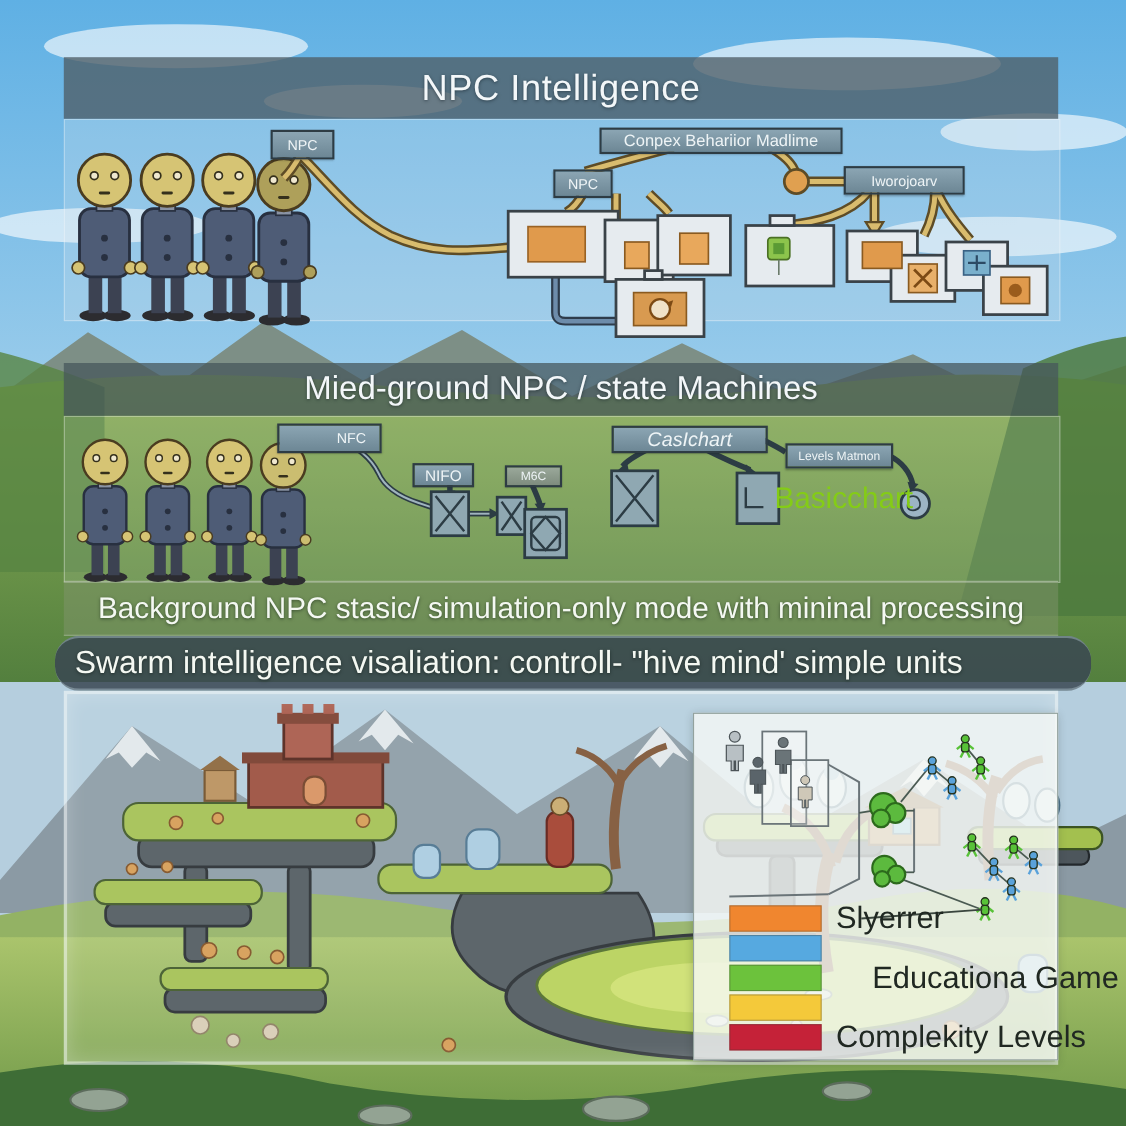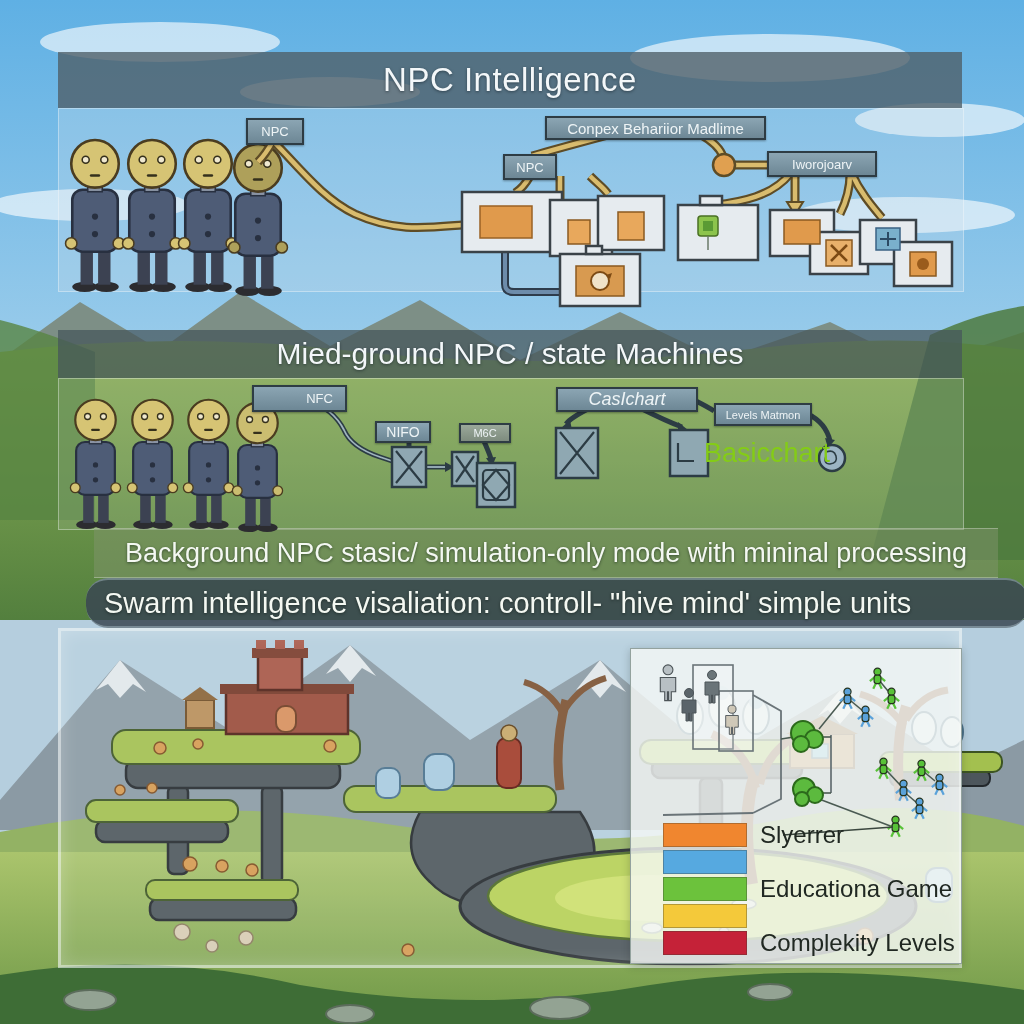--- a/index.html
+++ b/index.html
@@ -9,42 +9,42 @@
   svg{display:block;}
   
   .wash{position:absolute;background:rgba(208,224,235,.26);
         border:1px solid rgba(255,255,255,.35);}
   .titlebar{position:absolute;display:flex;align-items:center;justify-content:center;
             background:rgba(78,93,102,.78);color:#f3f7f9;
             text-shadow:0 1px 3px rgba(10,20,26,.5);}
   .t-main{font-size:33px;letter-spacing:.5px;}
   .t-mid{font-size:30px;}
   .bar{position:absolute;display:flex;align-items:center;color:#f4f8f2;
-       text-shadow:0 1px 3px rgba(10,20,14,.55);margin-left:36px;}
+       text-shadow:0 1px 3px rgba(10,20,14,.55);}
   .bar3{background:rgba(128,148,108,.50);justify-content:center;font-size:27px;
         border-top:1px solid rgba(255,255,255,.3);border-bottom:1px solid rgba(255,255,255,.3);}
   .bar4{background:rgba(58,70,82,.85);font-size:29px;padding-left:18px;
         border-top:2px solid rgba(175,195,205,.45);border-bottom:2px solid rgba(175,195,205,.45);}
   
   .tag{position:absolute;display:flex;align-items:center;justify-content:center;
        background:linear-gradient(#8ba5b3,#6d8795);border:2px solid #2e3c44;
        color:#eef4f6;font-size:13px;box-shadow:0 1px 2px rgba(0,0,0,.35);
        white-space:nowrap;overflow:hidden;}
   .dark-text{position:absolute;color:#84cc16;font-size:27px;}
   .white-note{position:absolute;color:#f6f9f6;font-size:26px;text-align:center;
               text-shadow:0 1px 3px rgba(10,20,14,.55);}
   
   .gameframe{position:absolute;border:3px solid rgba(246,250,250,.55);
              background:rgba(238,245,248,.10);box-shadow:inset 0 0 18px rgba(255,255,255,.25);}
   
   .legend{position:absolute;background:rgba(246,249,246,.80);
           border:1px solid #93a29e;box-shadow:0 2px 8px rgba(30,40,35,.25);}
   .lrow{position:absolute;display:flex;align-items:center;height:22px;}
   .swatch{width:82px;height:22px;border:1px solid rgba(60,60,50,.35);flex:none;}
-  .llabel{margin-left:13px;font-size:24px;color:#202822;white-space:nowrap;}
+  .llabel{margin-left:13px;font-size:28px;color:#202822;white-space:nowrap;}
 </style>
 </head>
 <body>
 
 <div class="stage">
 
   <svg class="abs" style="left:0;top:0;" width="1024" height="1024" viewBox="0 0 1024 1024">
     <defs>
       <linearGradient id="sky" x1="0" y1="0" x2="0" y2="1">
         <stop offset="0" stop-color="#5fb0e4"></stop>
@@ -489,21 +489,21 @@
     </svg>
 
     <div class="lrow" style="left:32px;top:175px;">
       <span class="swatch" style="background:#f0862f"></span>
       <span class="llabel">Slyerrer</span>
     </div>
     <div class="lrow" style="left:32px;top:202px;">
       <span class="swatch" style="background:#56a9e0"></span>
       <span class="llabel"></span>
     </div>
-    <div class="lrow" style="left:32px;top:229px;">
+    <div class="lrow" style="left:32px;top:229px;gap:33px;">
       <span class="swatch" style="background:#6cc23c"></span>
       <span class="llabel">Educationa Game</span>
     </div>
     <div class="lrow" style="left:32px;top:256px;">
       <span class="swatch" style="background:#f4c93a"></span>
       <span class="llabel"></span>
     </div>
     <div class="lrow" style="left:32px;top:283px;">
       <span class="swatch" style="background:#c52238"></span>
       <span class="llabel">Complekity Levels</span>

